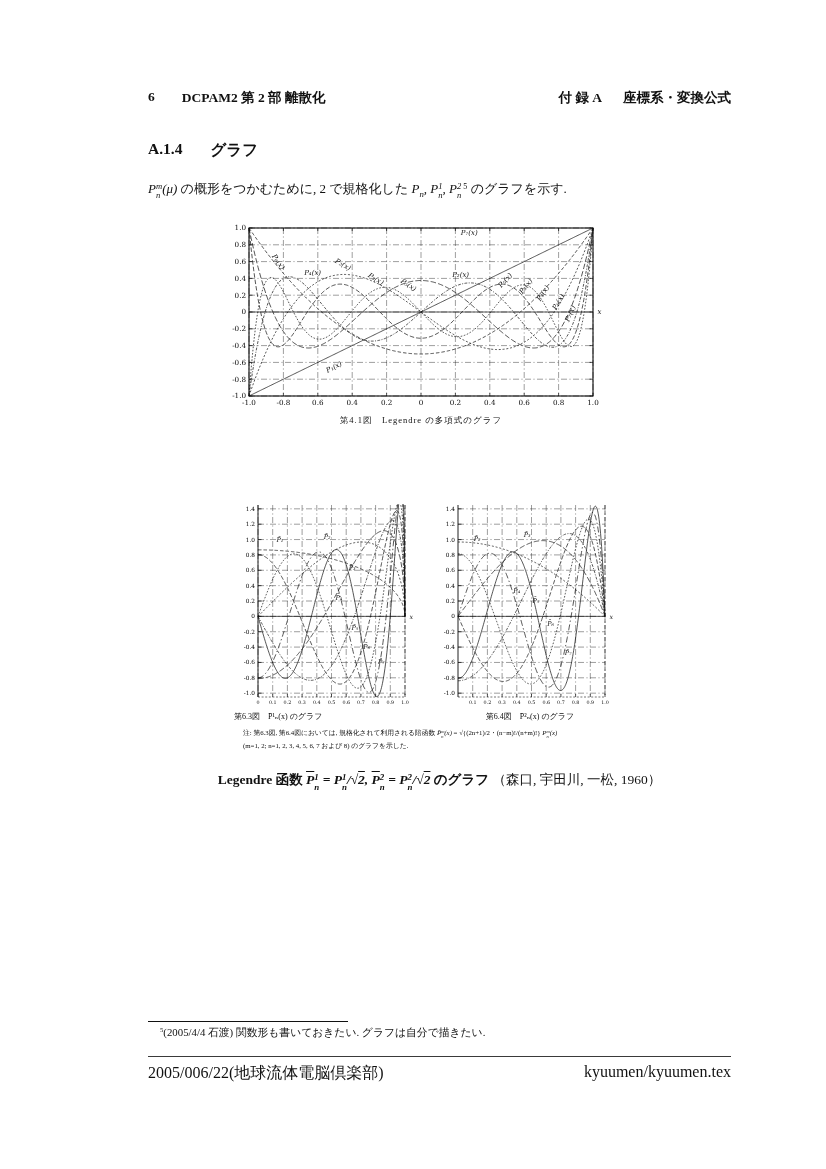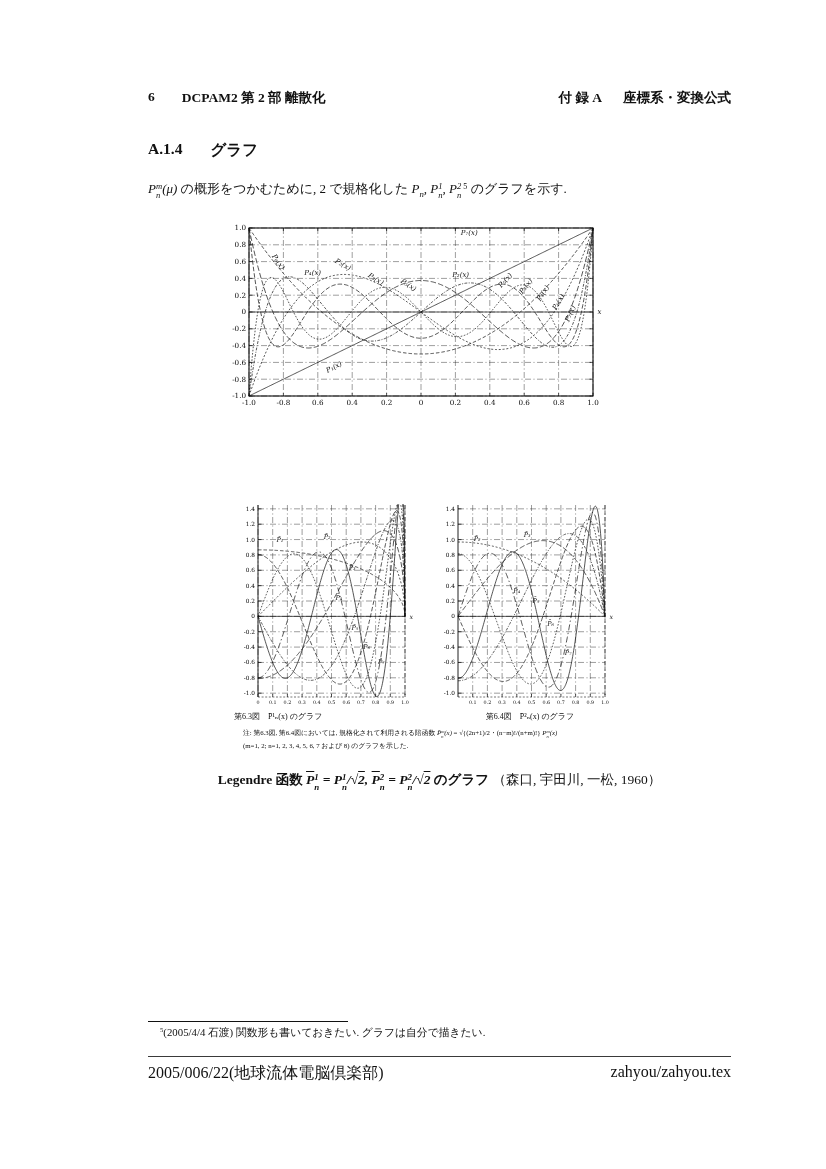--- a/index.html
+++ b/index.html
@@ -179,20 +179,21 @@
         <text transform="translate(152.6,66.9) rotate(32)" text-anchor="middle" font-size="7" font-style="italic" font-family="DejaVu Serif, Liberation Serif, serif" fill="#1b1b1b">P₃(x)</text>
         <text transform="translate(185.2,72.8) rotate(35)" text-anchor="middle" font-size="7" font-style="italic" font-family="DejaVu Serif, Liberation Serif, serif" fill="#1b1b1b">P₅(x)</text>
         <text transform="translate(238.6,62.7) rotate(0)" text-anchor="middle" font-size="7" font-style="italic" font-family="DejaVu Serif, Liberation Serif, serif" fill="#1b1b1b">P₂(x)</text>
         <text transform="translate(285.0,67.8) rotate(-48)" text-anchor="middle" font-size="7" font-style="italic" font-family="DejaVu Serif, Liberation Serif, serif" fill="#1b1b1b">P₅(x)</text>
         <text transform="translate(305.6,73.6) rotate(-52)" text-anchor="middle" font-size="7" font-style="italic" font-family="DejaVu Serif, Liberation Serif, serif" fill="#1b1b1b">P₃(x)</text>
         <text transform="translate(322.8,80.4) rotate(-57)" text-anchor="middle" font-size="7" font-style="italic" font-family="DejaVu Serif, Liberation Serif, serif" fill="#1b1b1b">P₄(x)</text>
         <text transform="translate(338.3,88.8) rotate(-62)" text-anchor="middle" font-size="7" font-style="italic" font-family="DejaVu Serif, Liberation Serif, serif" fill="#1b1b1b">P₆(x)</text>
         <text transform="translate(350.4,100.5) rotate(-66)" text-anchor="middle" font-size="7" font-style="italic" font-family="DejaVu Serif, Liberation Serif, serif" fill="#1b1b1b">P₇(x)</text>
         <text transform="translate(113.0,155.1) rotate(-27)" text-anchor="middle" font-size="7" font-style="italic" font-family="DejaVu Serif, Liberation Serif, serif" fill="#1b1b1b">P₁(x)</text>
       </svg>
+    <div class="scapt nowrap">第4.1図　Legendre の多項式のグラフ</div>
   </div>
 
 
   <div class="abs scan" id="fig2scan">
     <svg class="svgL" width="185" height="212">
         <defs>
           <clipPath id="pclip1">
             <rect x="23.2" y="6.2" width="148.6" height="193.6"></rect>
           </clipPath>
         </defs>
@@ -389,16 +390,16 @@
   </div>
 
   <div class="abs figcap nowrap" id="cap2"><b>Legendre 函数</b> <span class="mi"><span class="ov">P<span class="ss"><span class="t">1</span><span class="b">n</span></span></span> = P<span class="ss"><span class="t">1</span><span class="b">n</span></span>/√<span class="ov">2</span>, <span class="ov">P<span class="ss"><span class="t">2</span><span class="b">n</span></span></span> = P<span class="ss"><span class="t">2</span><span class="b">n</span></span>/√<span class="ov">2</span></span> <b>のグラフ</b> <span class="rm">（森口, 宇田川, 一松, 1960）</span></div>
 
   <div class="abs fnrule"></div>
   <div class="abs footnote nowrap"><sup class="fn">5</sup>(2005/4/4 石渡) 関数形も書いておきたい. グラフは自分で描きたい.</div>
 
   <div class="abs ftrule"></div>
   <div class="abs footer nowrap">
     <span>2005/006/22(地球流体電脳倶楽部)</span>
-    <span>zahyou/zahyou.tex</span>
+    <span>kyuumen/kyuumen.tex</span>
   </div>
 
 </div>
 
 </body></html>

